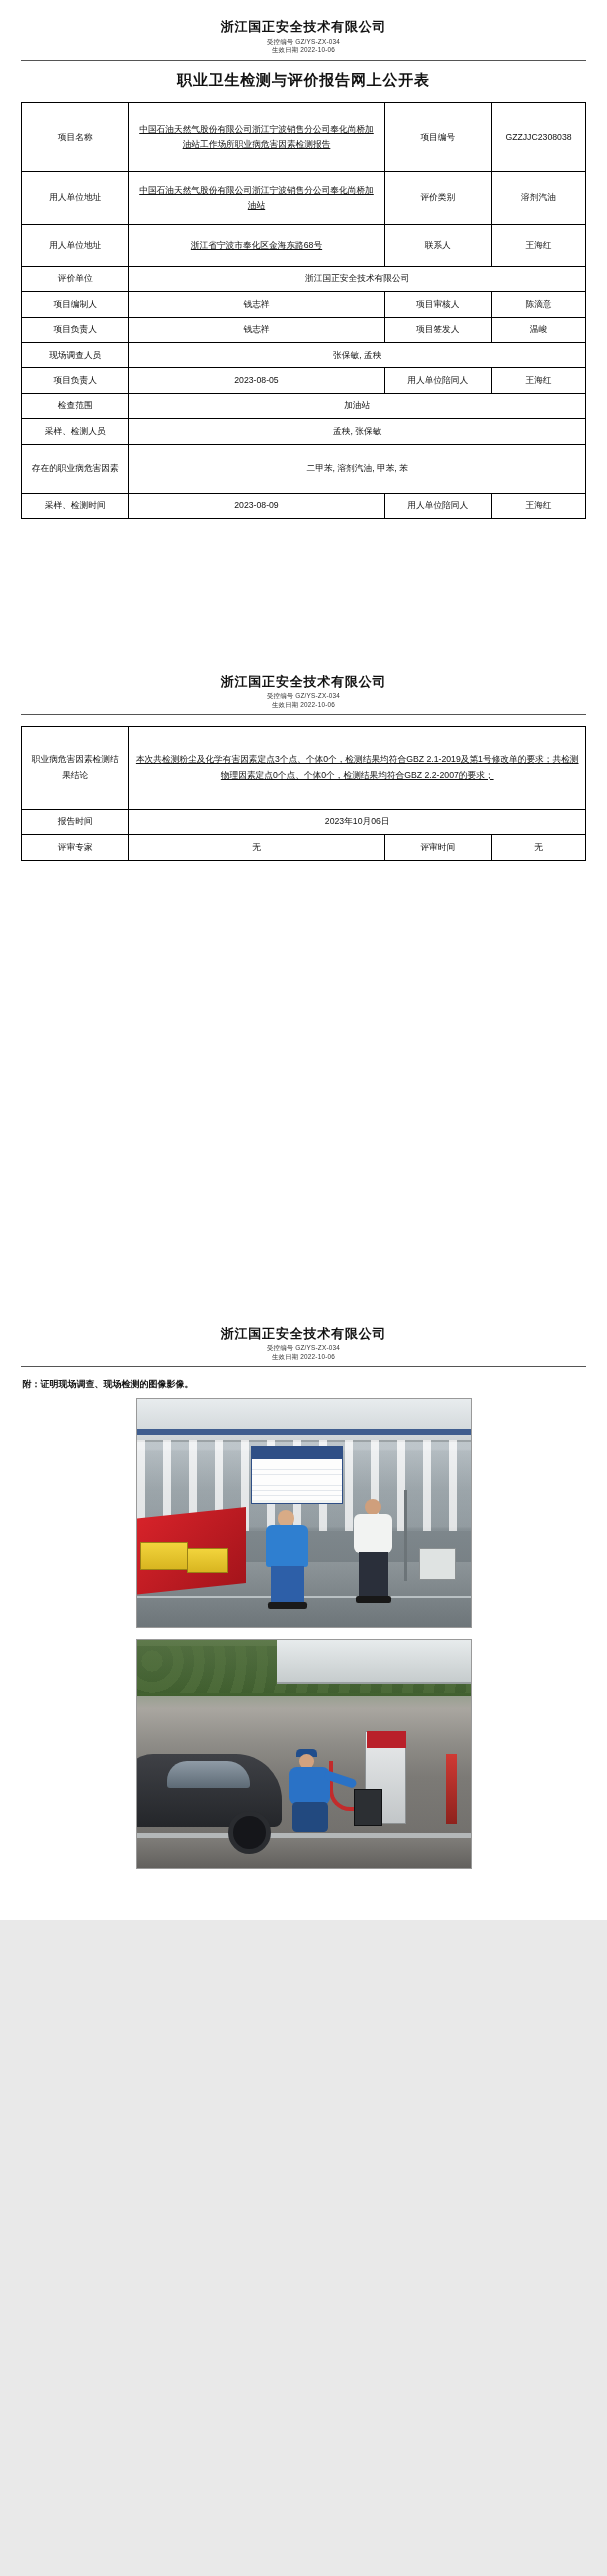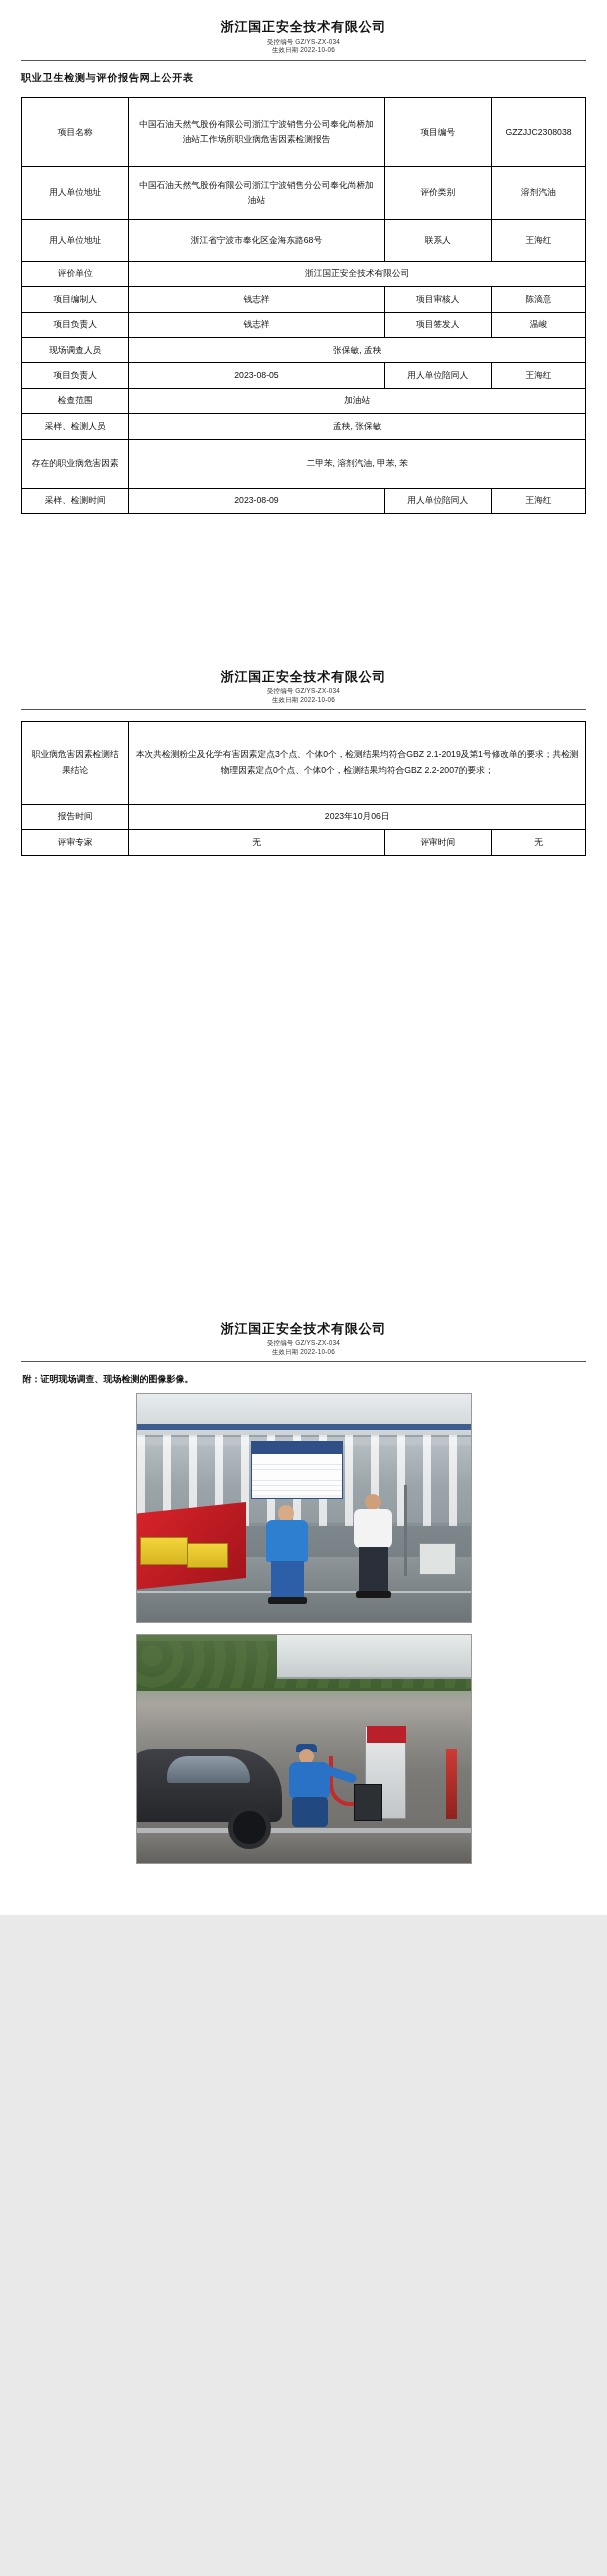--- a/index.html
+++ b/index.html
@@ -37,22 +37,22 @@
     font-size: 6.4px;
     color: #333;
     line-height: 1.35;
     letter-spacing: 0.2px;
   }
   .rule {
     border-top: 0.8px solid #555;
     margin: 4.6px 0 0 0;
   }
   .doc-title {
-    text-align: left;
-    font-size: 10px;
+    text-align: center;
+    font-size: 15px;
     font-weight: bold;
     color: #111;
     letter-spacing: 0.8px;
     margin: 10.6px 0 12px 0;
   }
   table.main {
     border-collapse: collapse;
     width: 100%;
     table-layout: fixed;
   }
@@ -64,20 +64,21 @@
     line-height: 1.75;
     vertical-align: middle;
     text-align: center;
   }
   td.lbl {
     text-align: center;
     white-space: normal;
   }
   td.val-left {
     text-align: left;
+    text-decoration: underline;
   }
   td.tall {
     height: 59px;
   }
   .c1 { width: 16%; }
   .c2 { width: 38%; }
   .c3 { width: 16%; }
   .c4 { width: 14%; }
   .spacer-lg { height: 114px; }
   .attach-note {

